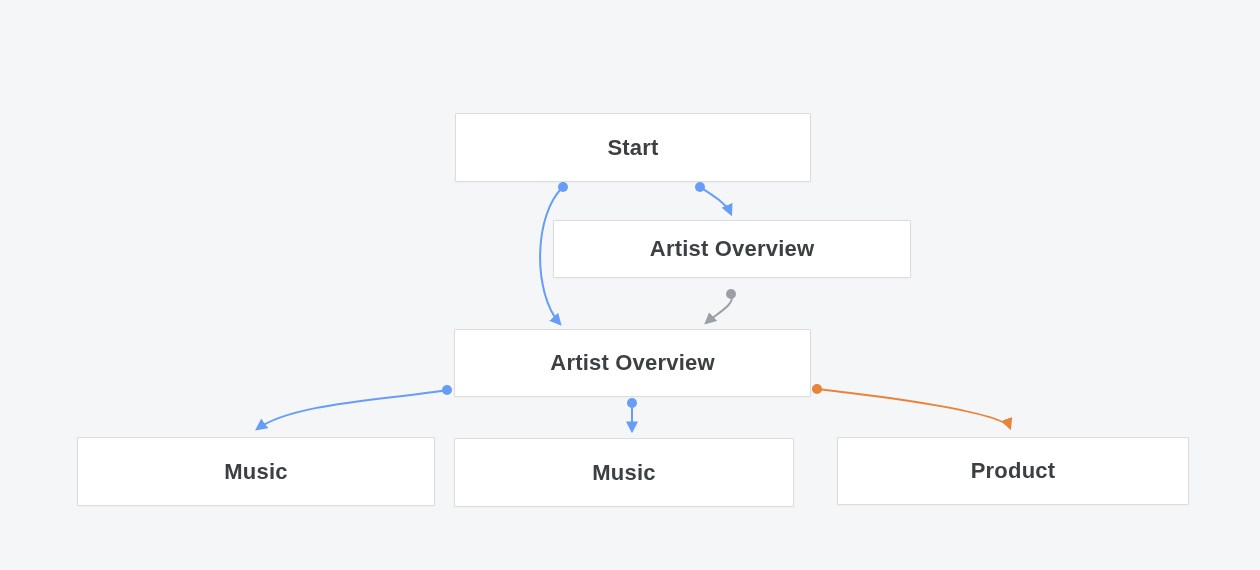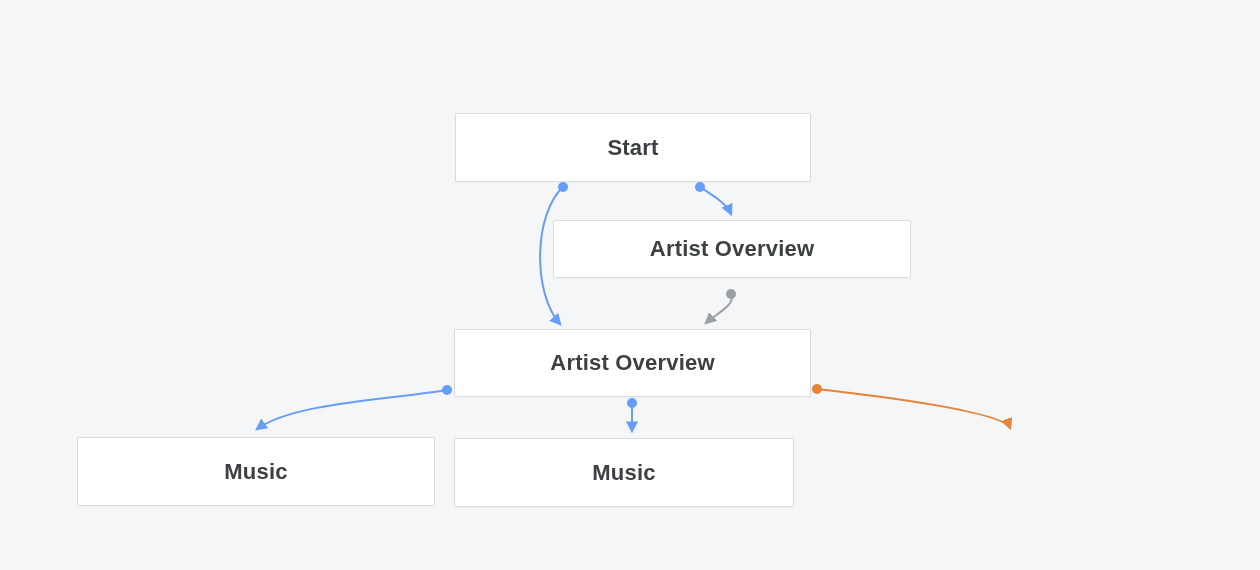--- a/index.html
+++ b/index.html
@@ -68,20 +68,23 @@
   </div>
 
   <div class="node" id="node-shirts">
     <span class="node-label">Music</span>
   </div>
 
   <div class="node" id="node-music">
     <span class="node-label">Music</span>
   </div>
 
+  <div class="node" id="node-product">
+    <span class="node-label">Product</span>
+  </div>
 
   <svg class="edges" viewBox="0 0 1260 570">
     <defs id="marker-defs">
         <marker id="dot-blue" viewBox="0 0 12 12" refX="6" refY="6" markerWidth="12" markerHeight="12" markerUnits="userSpaceOnUse">
           <circle cx="6" cy="6" r="5" fill="#669DF6"></circle>
         </marker>
         <marker id="arrow-blue" viewBox="0 0 10 10" refX="8" refY="5" markerWidth="12" markerHeight="12" markerUnits="userSpaceOnUse" orient="auto">
           <path d="M0,0 L10,5 L0,10 Z" fill="#669DF6"></path>
         </marker>
         <marker id="dot-gray" viewBox="0 0 12 12" refX="6" refY="6" markerWidth="12" markerHeight="12" markerUnits="userSpaceOnUse">

